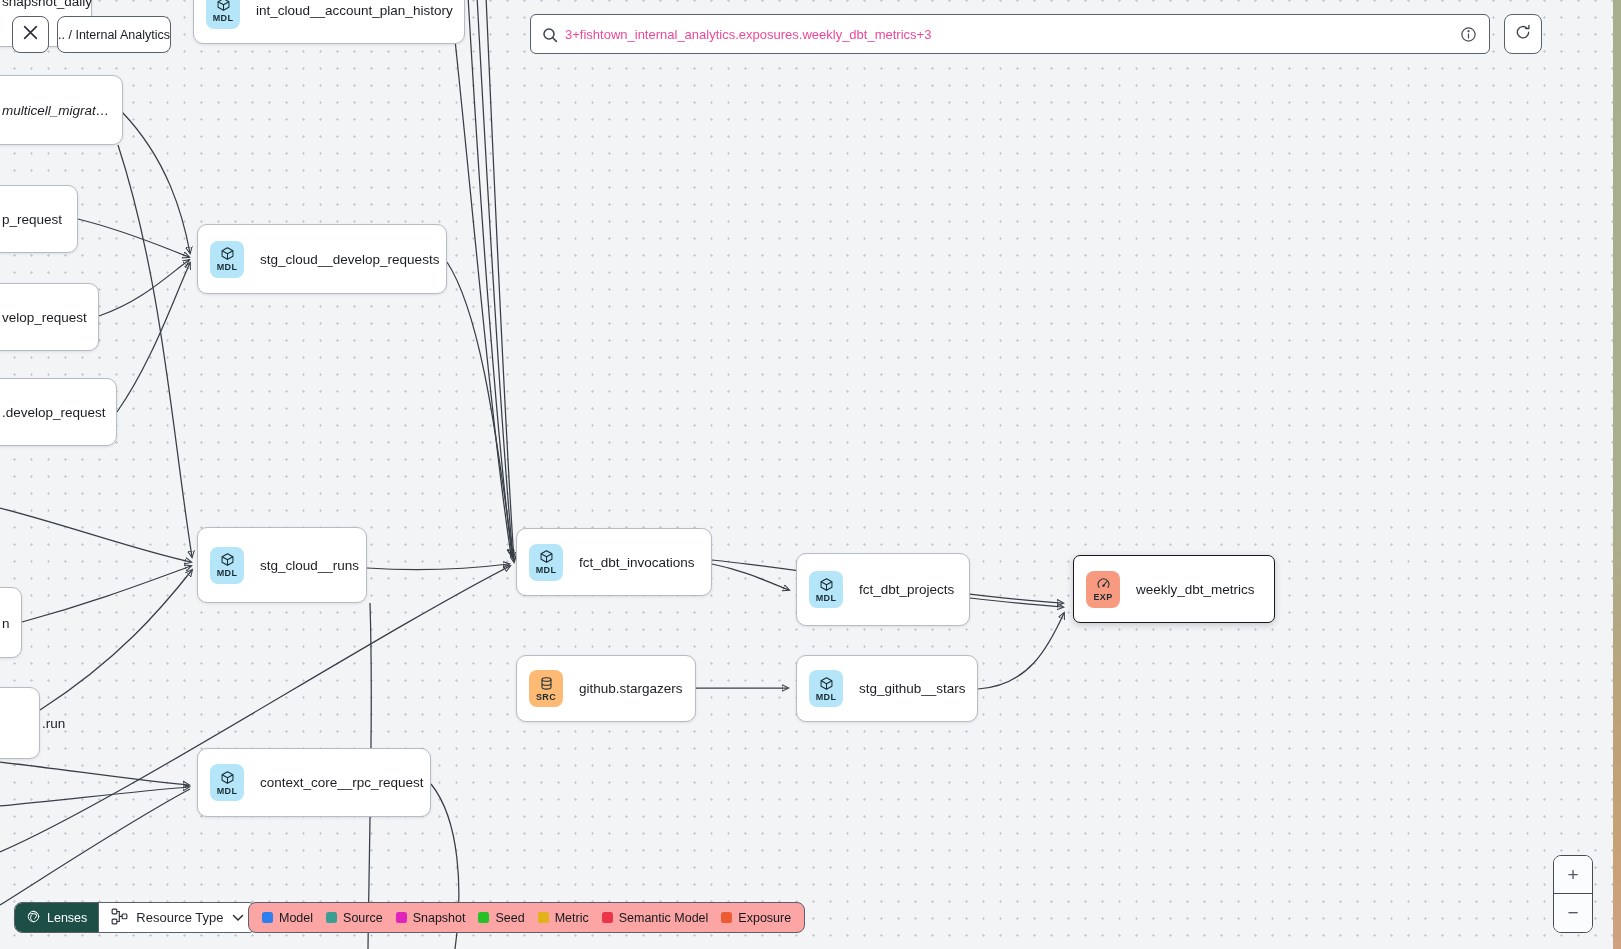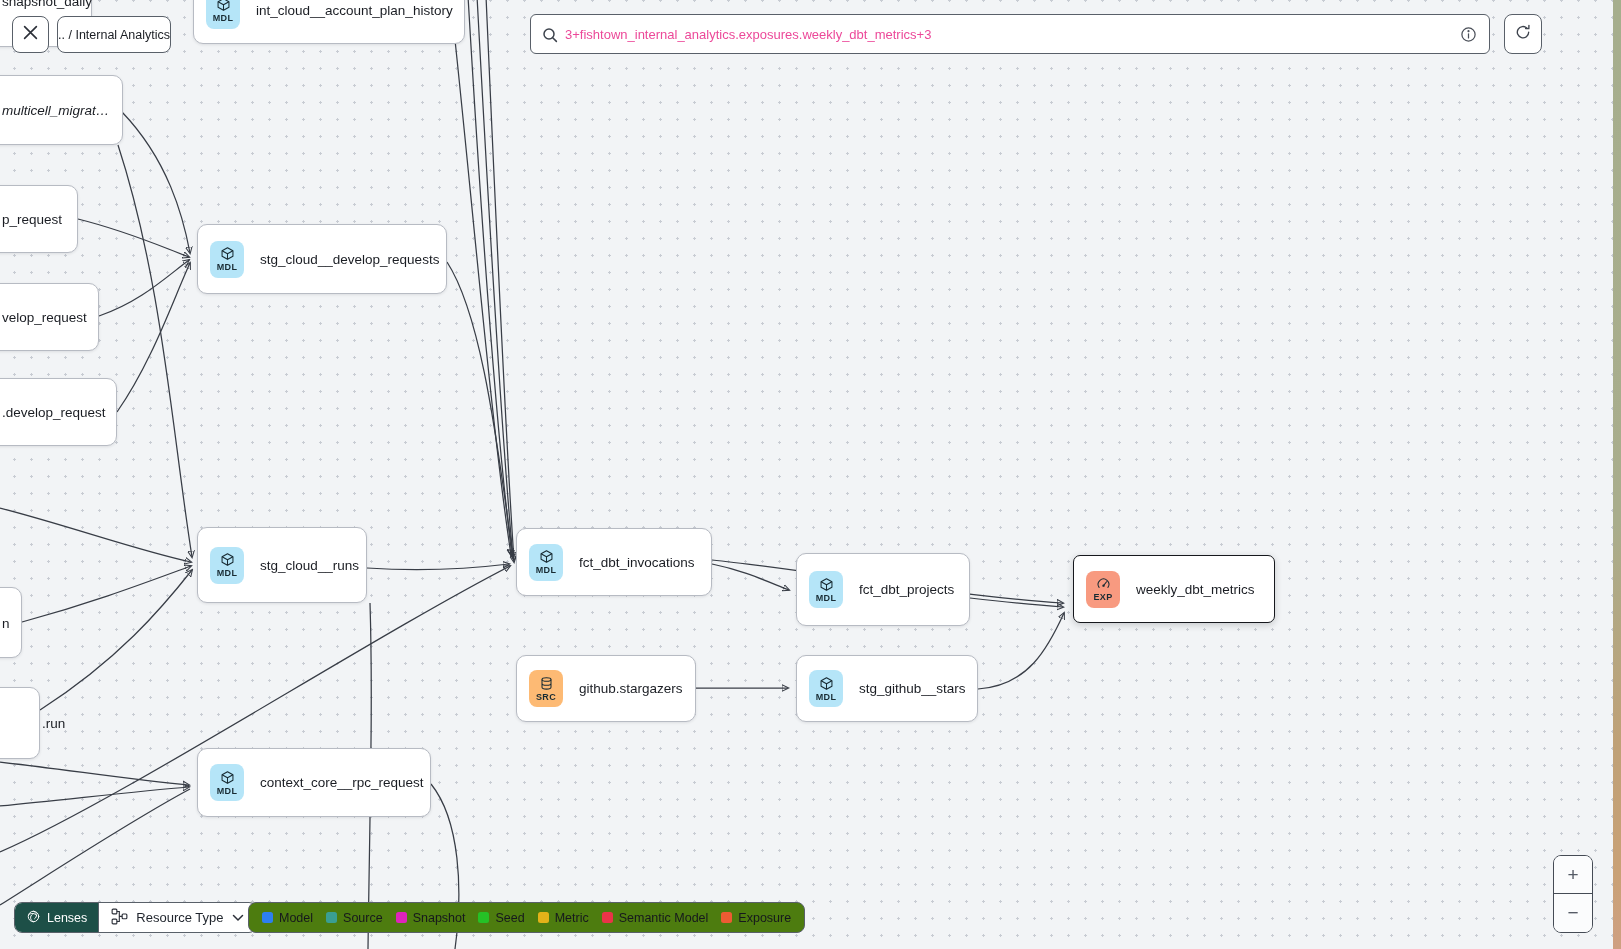--- a/index.html
+++ b/index.html
@@ -68,21 +68,21 @@
     gap:6px; padding:0 11px; font-size:12.5px; cursor:pointer;
     border-right:1px solid #596069;
   }
   .restype {
     display:flex; align-items:center; gap:8px; padding:0 12px;
     font-size:13px; color:#1f242c; cursor:pointer;
   }
   #legend {
     position:absolute; z-index:5; left:248px; top:902px; height:31px;
     display:inline-flex; align-items:center; gap:13px; padding:0 13px;
-    background:#4d7c0f; border:1px solid #596069; border-radius:8px;
+    background:#fca5a5; border:1px solid #596069; border-radius:8px;
     font-size:12.5px; color:#16181d;
   }
   .legend-item { display:flex; align-items:center; gap:6px; }
   .swatch { width:11px; height:11px; border-radius:2.5px; display:inline-block; }
   #zoomctl {
     position:absolute; z-index:5; left:1553px; top:855px; width:40px;
     border:1px solid #454b55; border-radius:8px; overflow:hidden;
     background:#fbfcfd; display:flex; flex-direction:column;
   }
   #zoomctl .zbtn {

